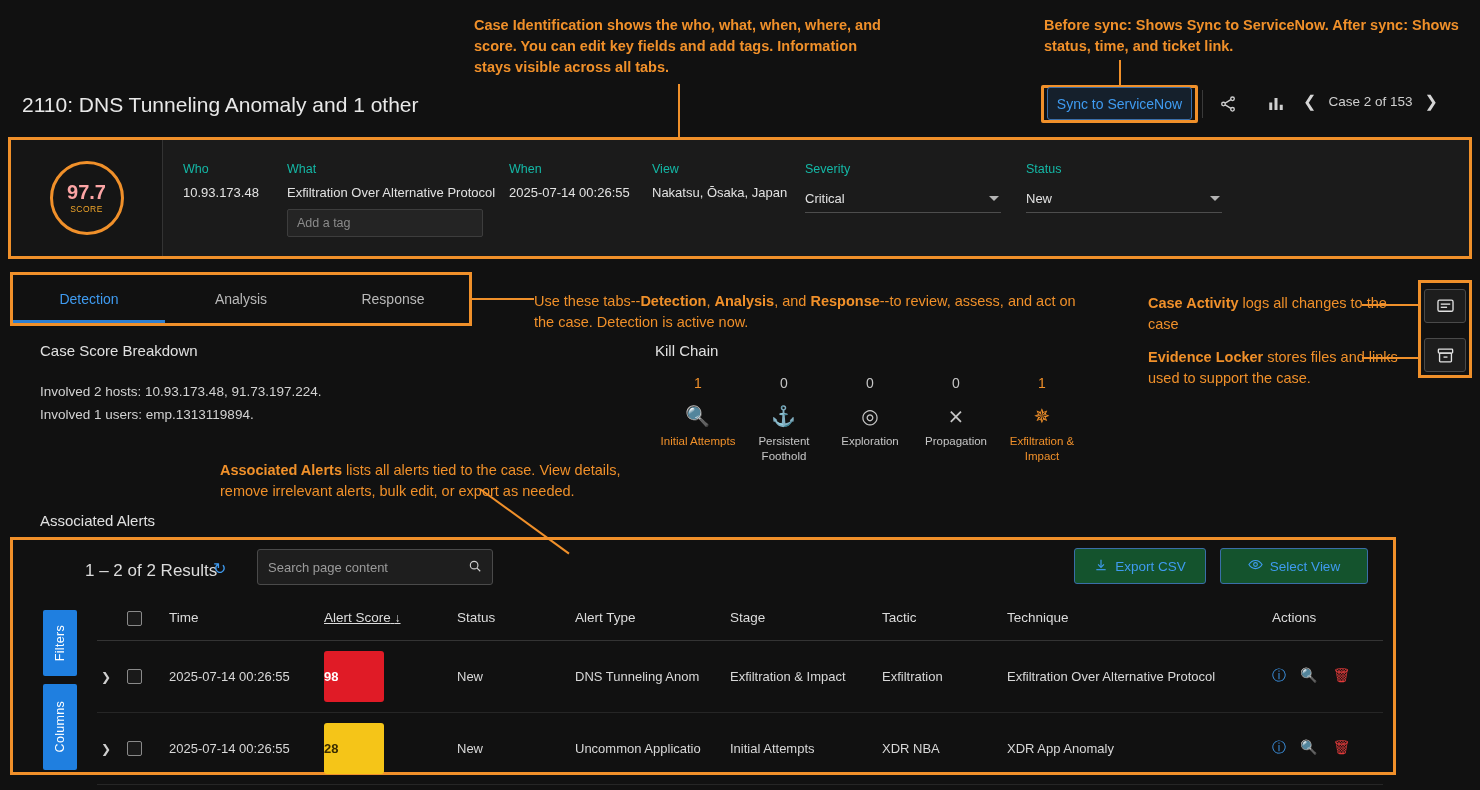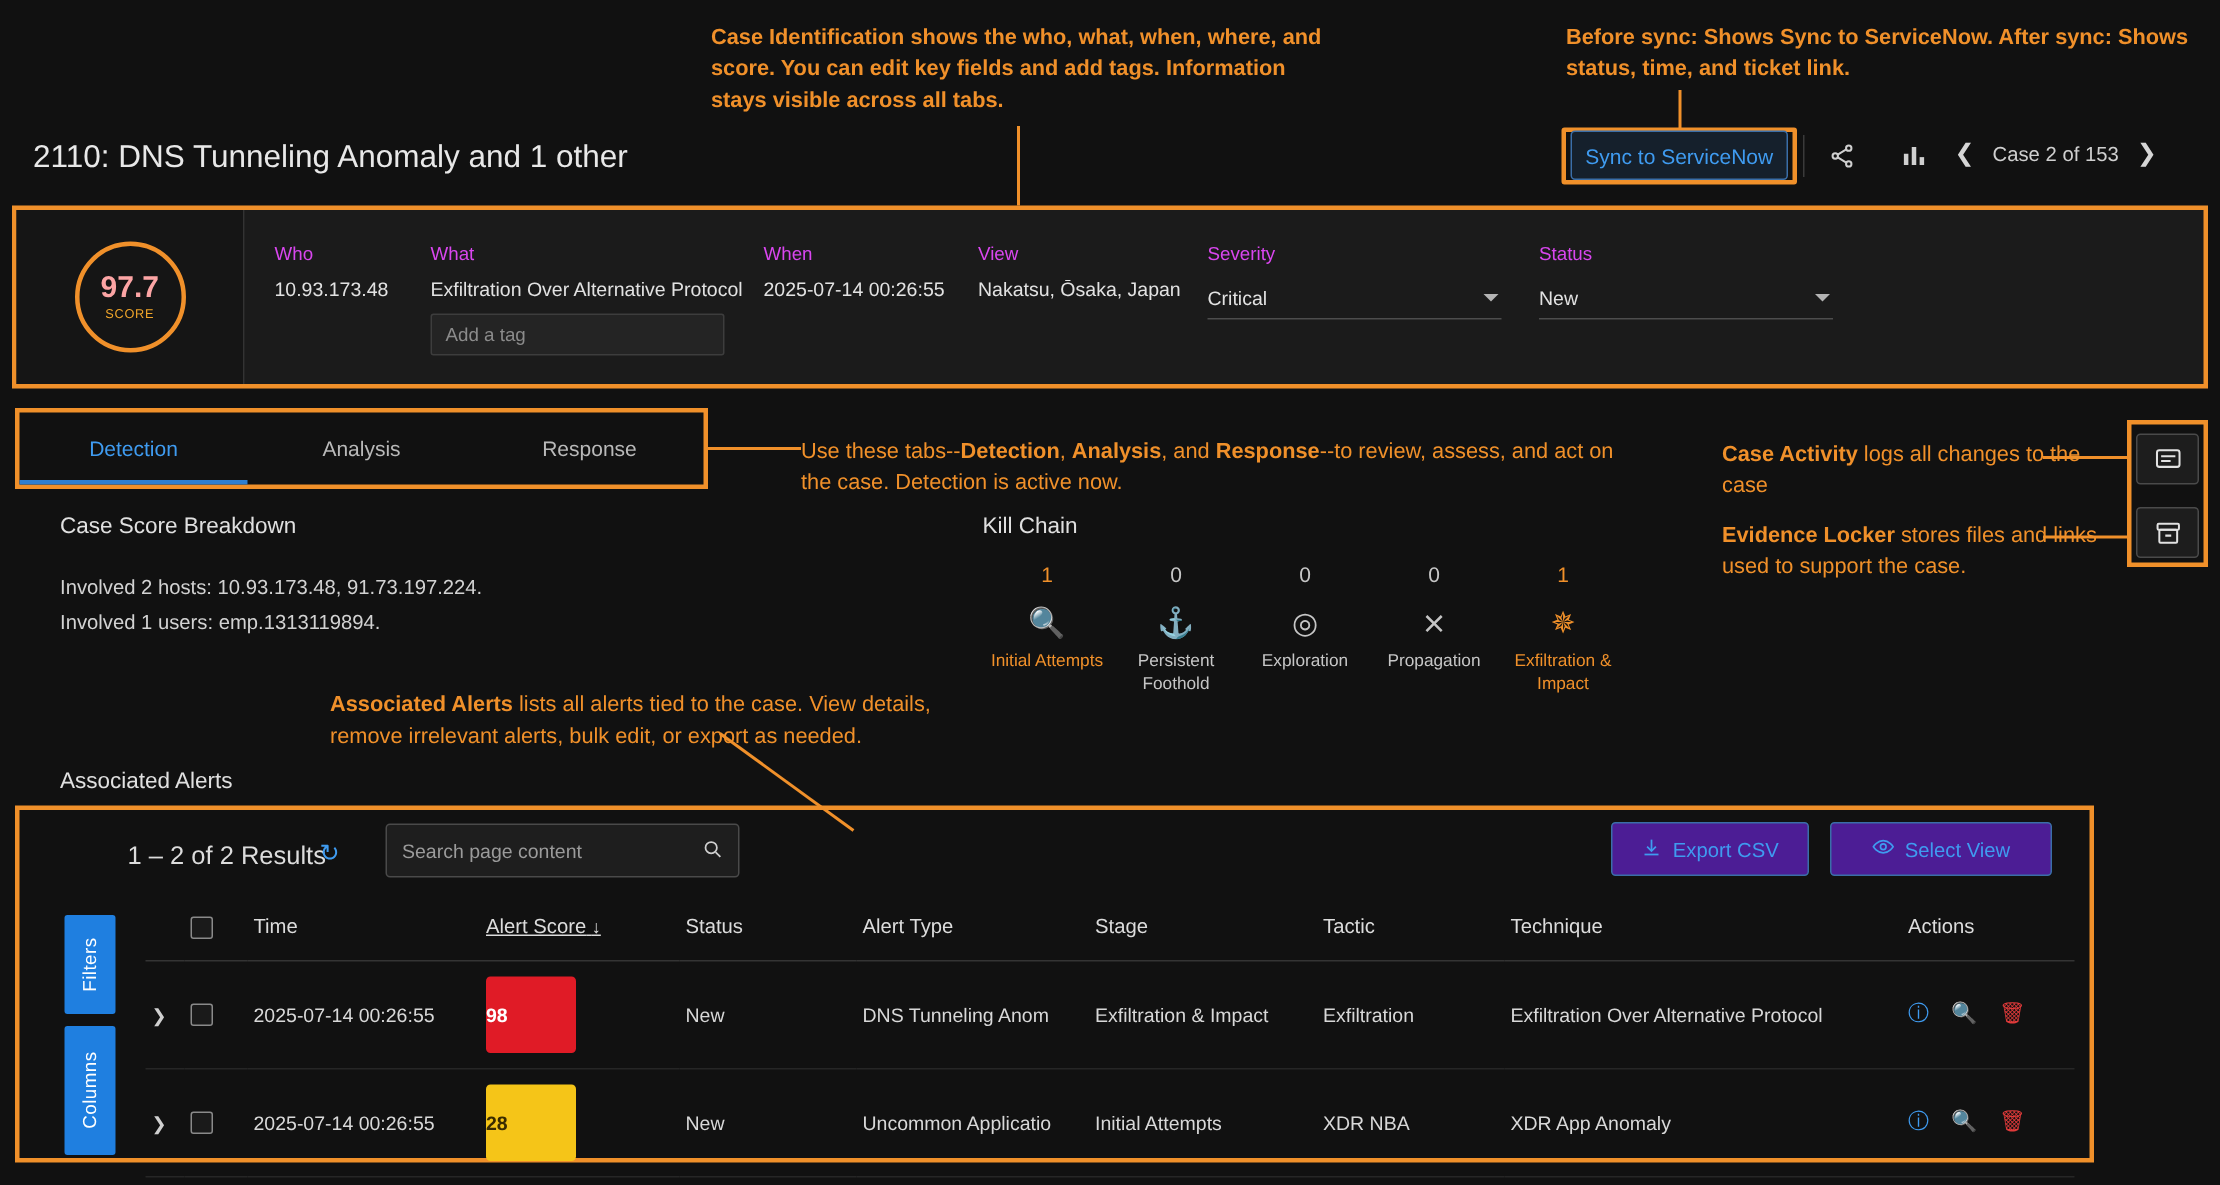--- a/index.html
+++ b/index.html
@@ -70,21 +70,21 @@
   .score-ring {
     width: 74px; height: 74px; border-radius: 50%;
     border: 3px solid #f0902a;
     display: flex; flex-direction: column; align-items: center; justify-content: center;
   }
   .score-val { color: #fca5a5; font-size: 20px; font-weight: bold; line-height: 20px; }
   .score-lbl { color: #f0a52a; font-size: 8.5px; letter-spacing: 0.5px; margin-top: 2px; }
 
   .fields { flex: 1; position: relative; }
   .field { position: absolute; }
-  .field .lbl { color: #d946ef; font-size: 12.5px; margin-bottom: 9px; }
+  .field .lbl { color: #14b8a6; font-size: 12.5px; margin-bottom: 9px; }
   .field .val { color: #e2e2e2; font-size: 13px; }
   .tag-input {
     margin-top: 9px; width: 196px; height: 28px;
     background: #242424; border: 1px solid #3d3d3d; border-radius: 2px;
     color: #8b8b8b; font-size: 12.5px; padding: 0 9px;
     display: flex; align-items: center;
   }
   .sel {
     margin-top: 6px; width: 196px; height: 28px;
     border-bottom: 1px solid #4d4d4d;
@@ -143,21 +143,21 @@
   .results-txt { position: absolute; left: 72px; top: 21px; font-size: 17px; color: #dcdcdc; }
   .refresh { position: absolute; left: 200px; top: 19px; color: #3f9bf0; font-size: 16px; cursor: pointer; }
   .search-box {
     position: absolute; left: 244px; top: 9px; width: 236px; height: 36px;
     background: #1e1e1e; border: 1px solid #4a4a4a; border-radius: 3px;
     display: flex; align-items: center; padding: 0 10px; color: #9b9b9b; font-size: 13px;
   }
   .search-box .sicon { margin-left: auto; color: #cfcfcf; font-size: 14px; }
   .tb-btn {
     position: absolute; top: 8px; height: 36px; border: 1px solid #3a6ea8; border-radius: 3px;
-    background: #4c1d95; color: #3f9bf0; font-size: 13.5px;
+    background: #14532d; color: #3f9bf0; font-size: 13.5px;
     display: flex; align-items: center; justify-content: center; gap: 7px; cursor: pointer;
   }
   #export-csv { left: 1061px; width: 132px; }
   #select-view { left: 1207px; width: 148px; }
 
   .vert-tab {
     position: absolute; left: 30px; width: 34px; background: #1f7fe0; color: #fff;
     border-radius: 2px; display: flex; align-items: center; justify-content: center;
     cursor: pointer;
   }

